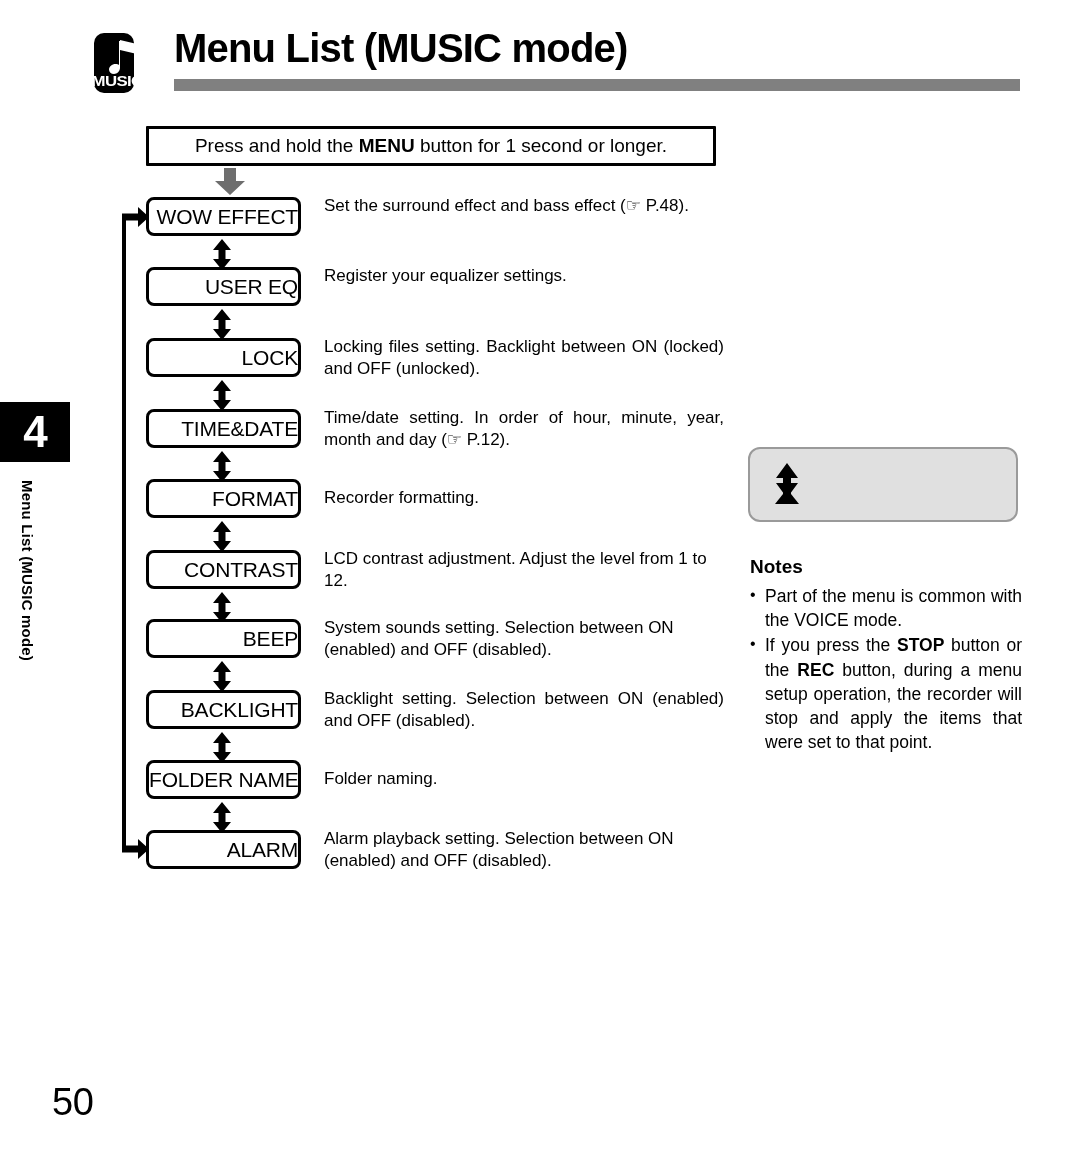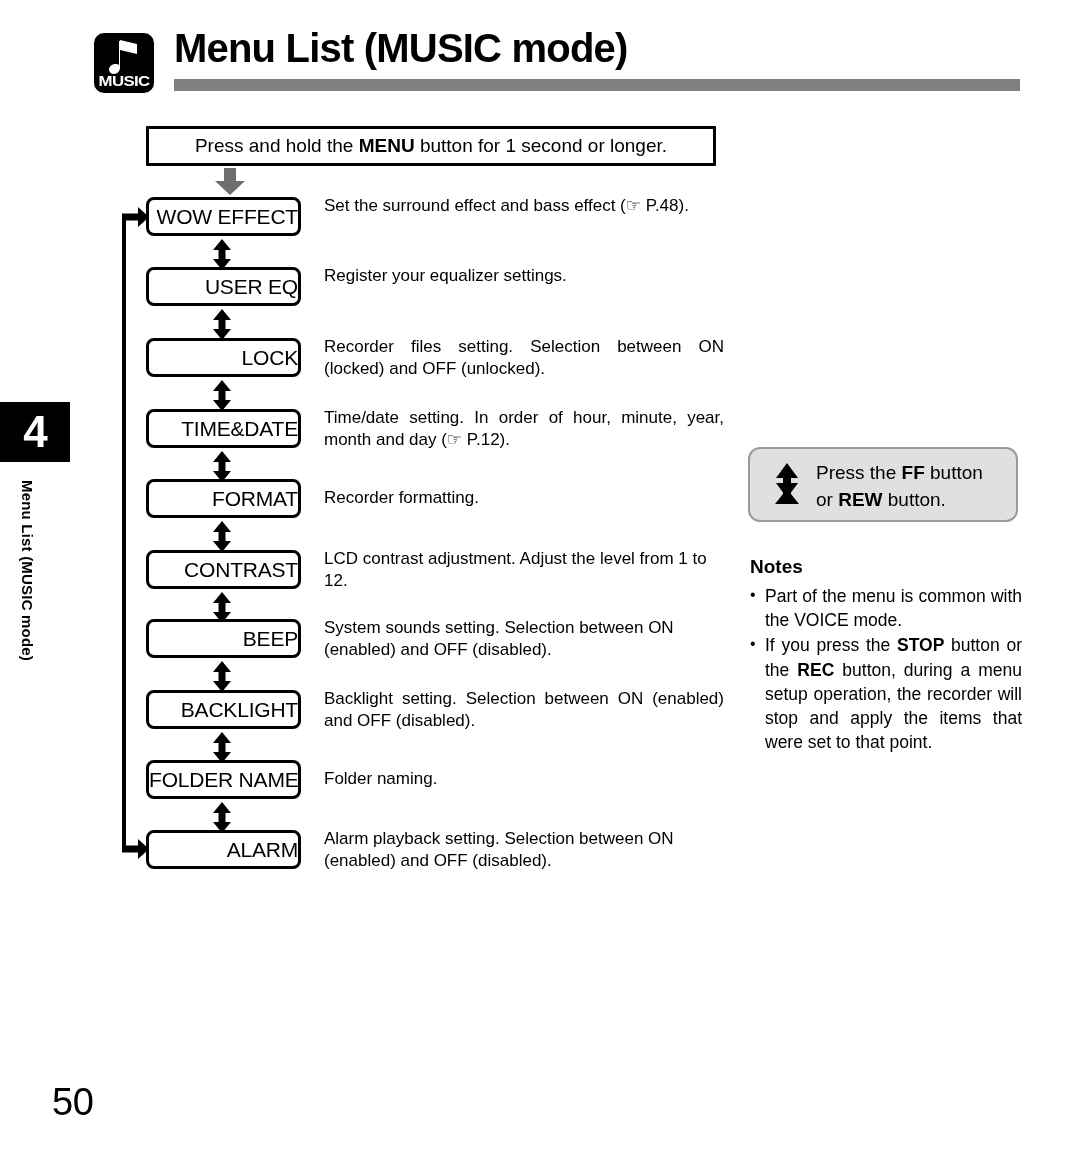--- a/index.html
+++ b/index.html
@@ -49,21 +49,21 @@
     transform: rotate(90deg);
     transform-origin: 0 0;
     white-space: nowrap;
   }
 
   
   #music-badge {
     position: absolute;
     left: 94px;
     top: 33px;
-    width: 60px;
+    width: 40px;
     height: 60px;
     background: #000;
     border-radius: 10px;
   }
   #music-badge-note {
     position: absolute;
     left: 14px;
     top: 5px;
   }
   #music-badge-label {
@@ -294,21 +294,21 @@
 <div class="menu-row" style="top:267px">
   <div class="menu-box">USER EQ</div>
   <div class="menu-desc nojust">Register your equalizer settings.</div>
 </div>
 <svg class="connector" style="top:309px" viewBox="0 0 28 31">
   <path d="M14 0 L23 11 L17.5 11 L17.5 20 L23 20 L14 31 L5 20 L10.5 20 L10.5 11 L5 11 Z" fill="#000"></path>
 </svg>
 
 <div class="menu-row" style="top:338px">
   <div class="menu-box">LOCK</div>
-  <div class="menu-desc" style="top:-2px">Recorder files setting. Selection between ON (locked) and OFF (unlocked).</div>
+  <div class="menu-desc" style="top:-2px">Locking files setting. Backlight between ON (locked) and OFF (unlocked).</div>
 </div>
 <svg class="connector" style="top:380px" viewBox="0 0 28 31">
   <path d="M14 0 L23 11 L17.5 11 L17.5 20 L23 20 L14 31 L5 20 L10.5 20 L10.5 11 L5 11 Z" fill="#000"></path>
 </svg>
 
 <div class="menu-row" style="top:409px">
   <div class="menu-box">TIME&amp;DATE</div>
   <div class="menu-desc">Time/date setting. In order of hour, minute, year, month and day (☞ P.12).</div>
 </div>
 <svg class="connector" style="top:451px" viewBox="0 0 28 31">
@@ -359,24 +359,20 @@
   <div class="menu-box">ALARM</div>
   <div class="menu-desc nojust">Alarm playback setting. Selection between ON (enabled) and OFF (disabled).</div>
 </div>
 
 <div id="ff-rew-box">
   <svg id="ff-rew-arrow" viewBox="0 0 30 48">
     <path d="M15 0 L26 15 L19 15 L19 20 L26 20 L15 35 L4 20 L11 20 L11 15 L4 15 Z" fill="#000"></path>
     <path d="M15 26 L27 41 L3 41 Z" fill="#000"></path>
     <rect x="11" y="20" width="8" height="14" fill="#000"></rect>
   </svg>
-  <div id="ff-rew-text">
-    <span>Press the </span><b>FF</b><span> button</span><br>
-    <span>or </span><b>REW</b><span> button.</span>
-  </div>
 </div>
 
 <div id="notes-title">Notes</div>
 <ul id="notes-list">
   <li><span>Part of the menu is common with the VOICE mode.</span></li>
   <li><span>If you press the <b>STOP</b> button or the <b>REC</b> button, during a menu setup operation, the recorder will stop and apply the items that were set to that point.</span></li>
 </ul>
 
 <div id="page-number">50</div>
 

